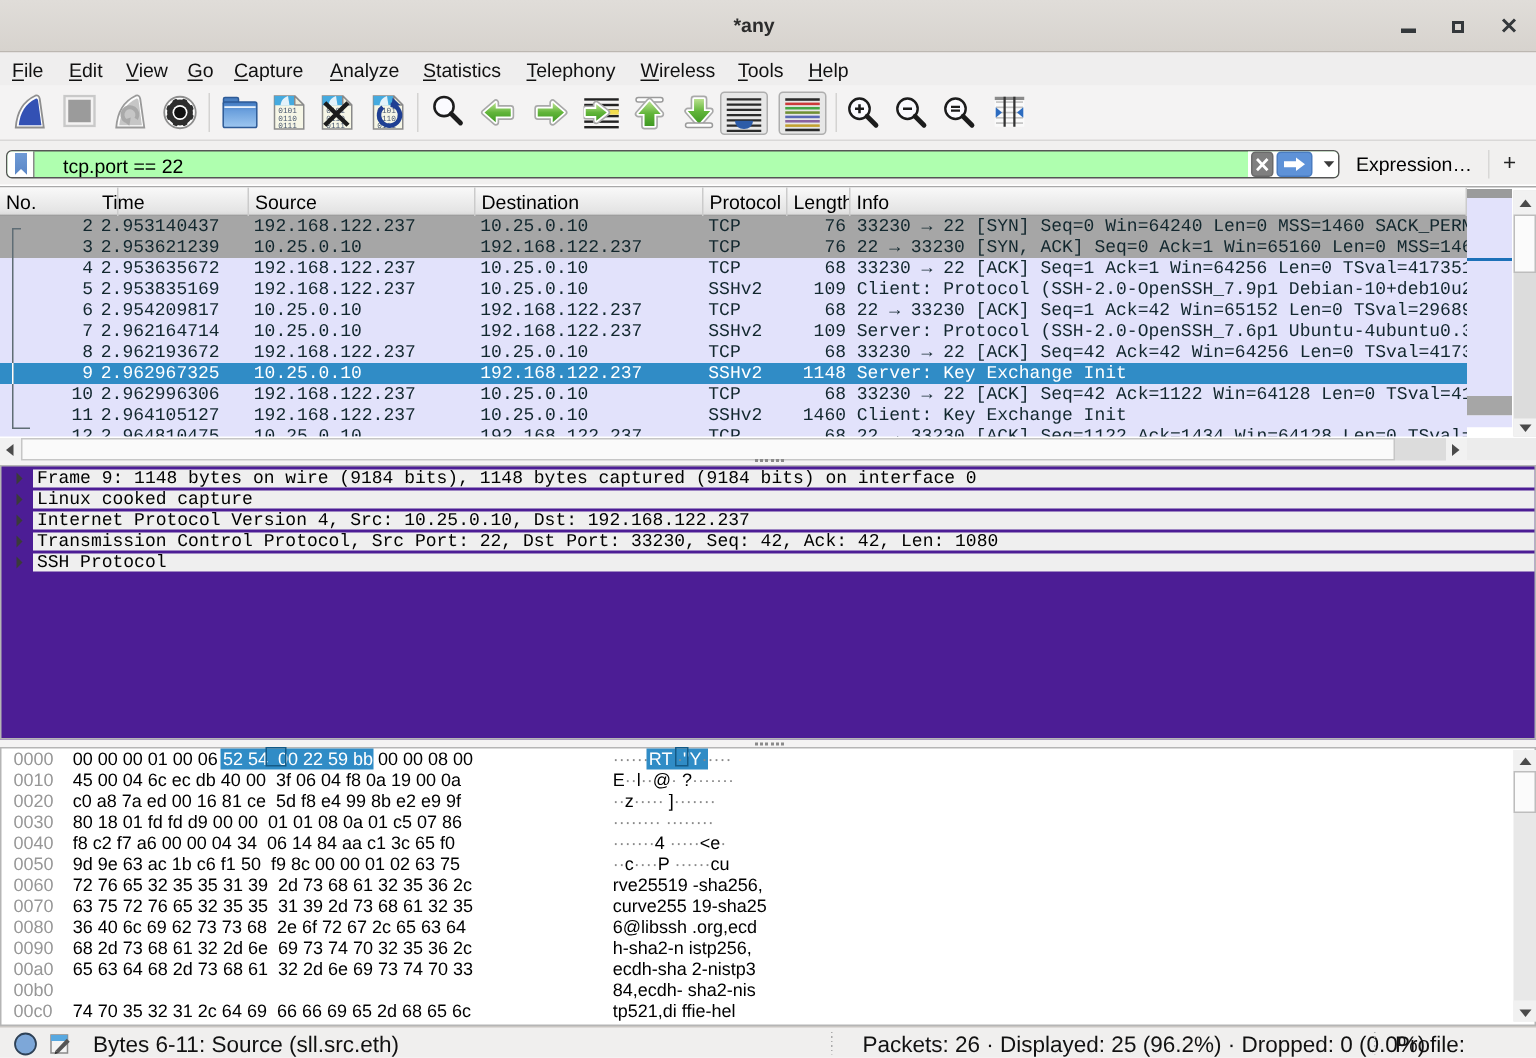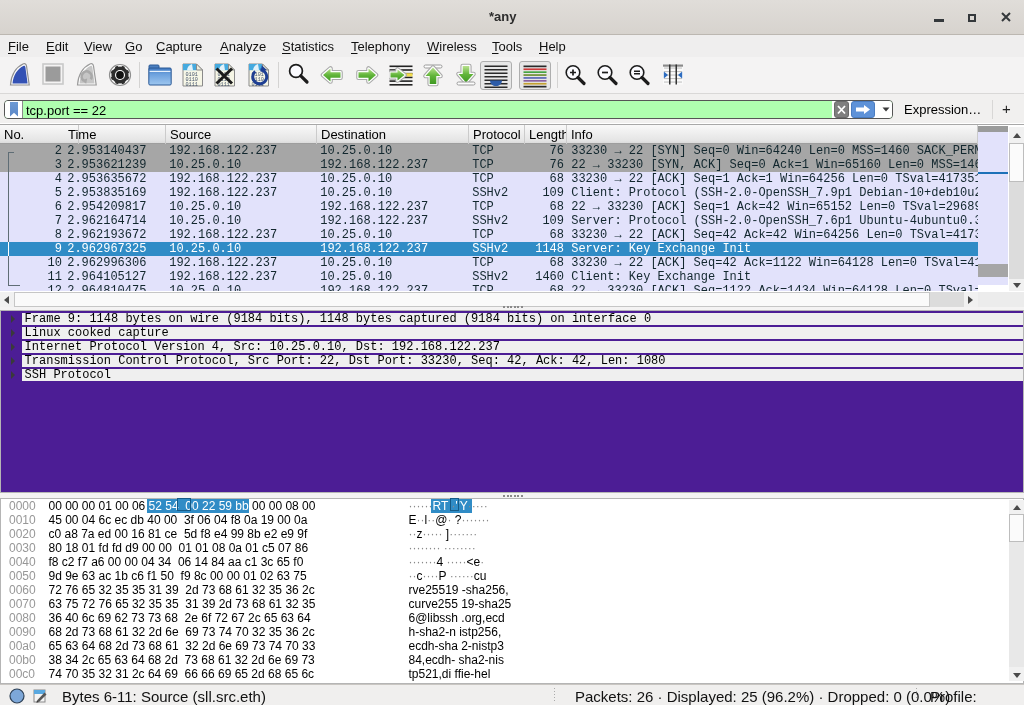--- a/index.html
+++ b/index.html
@@ -11,21 +11,21 @@
 
 #menu{left:0;top:35px;width:1024px;height:22px;background:#efeeee;font-size:13px;color:#111}
 #menu span{position:absolute;top:4px}
 #menu u{text-decoration:underline;text-underline-offset:2px}
 
 #tbar{left:0;top:57px;width:1024px;height:37px;background:#f4f3f3;border-bottom:1px solid #d9d8d7}
 
 #fbar{left:0;top:94px;width:1024px;height:29px;background:#f1f0ef}
 #ffield{left:4px;top:100px;width:889px;height:19px;background:#afffaf;border:1px solid #555;border-radius:4px}
 #fwhite{left:832px;top:101px;width:60px;height:17px;background:#fff;border-radius:0 3px 3px 0}
-#ftext{left:26px;top:102.5px;font-size:13px;color:#000}
+#ftext{left:42px;top:102.5px;font-size:13px;color:#000}
 
 #plist{left:0;top:123px;width:1024px;height:184px;background:#fff}
 #phead{left:0;top:2px;width:978px;height:19px;border-bottom:1px solid #9e9e9e;background:linear-gradient(#f9f9f9 ,#e5e5e5 85%,#dcdcdc);font-size:13px;color:#000}
 #phead .hc{position:absolute;top:0;height:20px;border-right:1px solid #cbcbcb;padding:2px 0 0 4px;overflow:hidden;white-space:nowrap}
 .prow{position:absolute;left:0;width:978px;height:14px;font-family:"Liberation Mono",monospace;font-size:12px;line-height:14px;white-space:pre;overflow:hidden}
 .prow span{position:absolute;top:0}
 .cn{left:0;width:62px;text-align:right}
 .ct{left:67.2px}
 .cs{left:169.2px}
 .cd{left:320.2px}
@@ -370,21 +370,21 @@
 <div class="hrow" style="top:14px"><span class="off">0010</span><span class="hx">45 00 04 6c ec db 40 00  3f 06 04 f8 0a 19 00 0a</span><span class="asc">E<span class="dot">·</span><span class="dot">·</span>l<span class="dot">·</span><span class="dot">·</span>@<span class="dot">·</span> ?<span class="dot">·</span><span class="dot">·</span><span class="dot">·</span><span class="dot">·</span><span class="dot">·</span><span class="dot">·</span><span class="dot">·</span></span></div>
 <div class="hrow" style="top:28px"><span class="off">0020</span><span class="hx">c0 a8 7a ed 00 16 81 ce  5d f8 e4 99 8b e2 e9 9f</span><span class="asc"><span class="dot">·</span><span class="dot">·</span>z<span class="dot">·</span><span class="dot">·</span><span class="dot">·</span><span class="dot">·</span><span class="dot">·</span> ]<span class="dot">·</span><span class="dot">·</span><span class="dot">·</span><span class="dot">·</span><span class="dot">·</span><span class="dot">·</span><span class="dot">·</span></span></div>
 <div class="hrow" style="top:42px"><span class="off">0030</span><span class="hx">80 18 01 fd fd d9 00 00  01 01 08 0a 01 c5 07 86</span><span class="asc"><span class="dot">·</span><span class="dot">·</span><span class="dot">·</span><span class="dot">·</span><span class="dot">·</span><span class="dot">·</span><span class="dot">·</span><span class="dot">·</span> <span class="dot">·</span><span class="dot">·</span><span class="dot">·</span><span class="dot">·</span><span class="dot">·</span><span class="dot">·</span><span class="dot">·</span><span class="dot">·</span></span></div>
 <div class="hrow" style="top:56px"><span class="off">0040</span><span class="hx">f8 c2 f7 a6 00 00 04 34  06 14 84 aa c1 3c 65 f0</span><span class="asc"><span class="dot">·</span><span class="dot">·</span><span class="dot">·</span><span class="dot">·</span><span class="dot">·</span><span class="dot">·</span><span class="dot">·</span>4 <span class="dot">·</span><span class="dot">·</span><span class="dot">·</span><span class="dot">·</span><span class="dot">·</span>&lt;e<span class="dot">·</span></span></div>
 <div class="hrow" style="top:70px"><span class="off">0050</span><span class="hx">9d 9e 63 ac 1b c6 f1 50  f9 8c 00 00 01 02 63 75</span><span class="asc"><span class="dot">·</span><span class="dot">·</span>c<span class="dot">·</span><span class="dot">·</span><span class="dot">·</span><span class="dot">·</span>P <span class="dot">·</span><span class="dot">·</span><span class="dot">·</span><span class="dot">·</span><span class="dot">·</span><span class="dot">·</span>cu</span></div>
 <div class="hrow" style="top:84px"><span class="off">0060</span><span class="hx">72 76 65 32 35 35 31 39  2d 73 68 61 32 35 36 2c</span><span class="asc">rve25519 -sha256,</span></div>
 <div class="hrow" style="top:98px"><span class="off">0070</span><span class="hx">63 75 72 76 65 32 35 35  31 39 2d 73 68 61 32 35</span><span class="asc">curve255 19-sha25</span></div>
 <div class="hrow" style="top:112px"><span class="off">0080</span><span class="hx">36 40 6c 69 62 73 73 68  2e 6f 72 67 2c 65 63 64</span><span class="asc">6@libssh .org,ecd</span></div>
 <div class="hrow" style="top:126px"><span class="off">0090</span><span class="hx">68 2d 73 68 61 32 2d 6e  69 73 74 70 32 35 36 2c</span><span class="asc">h-sha2-n istp256,</span></div>
 <div class="hrow" style="top:140px"><span class="off">00a0</span><span class="hx">65 63 64 68 2d 73 68 61  32 2d 6e 69 73 74 70 33</span><span class="asc">ecdh-sha 2-nistp3</span></div>
-<div class="hrow" style="top:154px"><span class="off">00b0</span><span class="hx">38 34 2c 65 63 64 68 2d  73 68 61 32 2d 6e 69 73</span><span class="asc">84,ecdh- sha2-nis</span></div>
+<div class="hrow" style="top:154px"><span class="off">00b0</span><span class="asc">84,ecdh- sha2-nis</span></div>
 <div class="hrow" style="top:168px"><span class="off">00c0</span><span class="hx">74 70 35 32 31 2c 64 69  66 66 69 65 2d 68 65 6c</span><span class="asc">tp521,di ffie-hel</span></div>
 <div class="abs" style="left:175.5px;top:-1px;width:14.5px;height:13px;border:1px solid #155a86"></div>
 <div class="abs" style="left:448.6px;top:-1px;width:9px;height:13px;border:1px solid #155a86"></div>
 <div class="abs" style="left:1008px;top:1px;width:15px;height:181px;background:#e8e8e8">
       <div class="abs" style="left:0;top:0;width:15px;height:14px;background:#f1f1f1"></div>
       <div class="abs" style="left:3.5px;top:4.5px;width:8px;height:0;border-left:4px solid transparent;border-right:4px solid transparent;border-bottom:5px solid #4a4a4a;"></div>
       <div class="abs" style="left:0;top:14px;width:15px;height:28px;background:#fbfbfb;border:1px solid #bdbdbd"></div>
       <div class="abs" style="left:0;top:167px;width:15px;height:14px;background:#f1f1f1"></div>
       <div class="abs" style="left:3.5px;top:172.5px;width:8px;height:0;border-left:4px solid transparent;border-right:4px solid transparent;border-top:5px solid #4a4a4a;"></div>
     </div>

